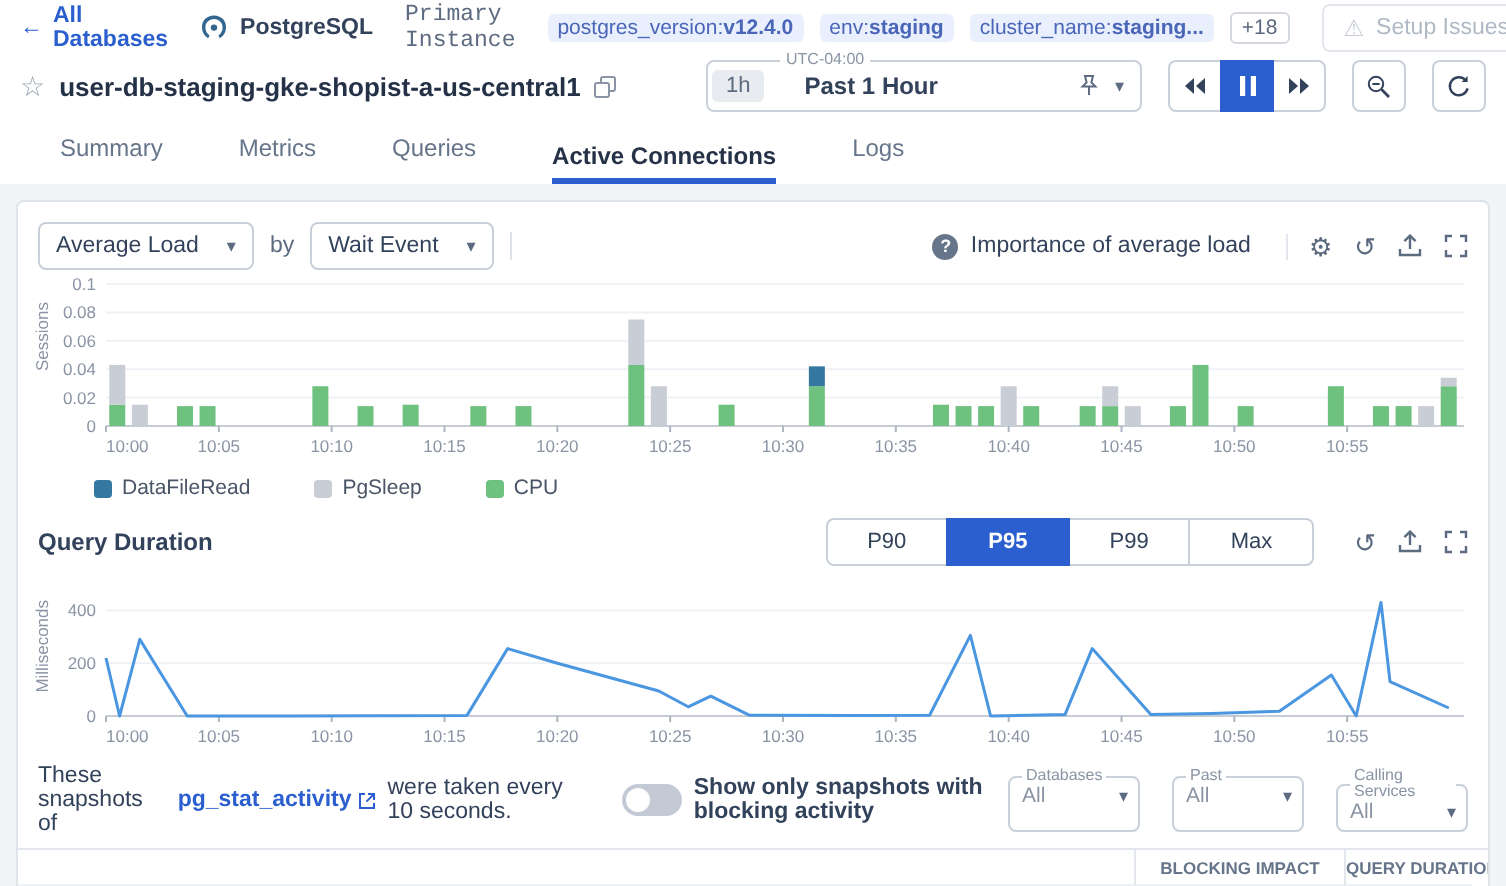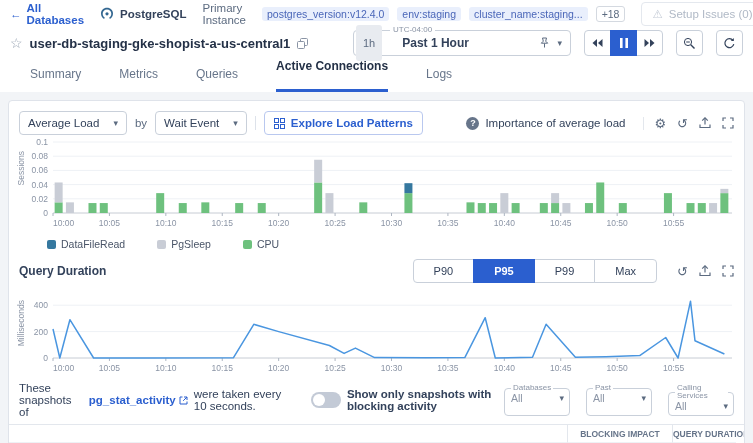--- a/index.html
+++ b/index.html
@@ -6,49 +6,49 @@
   html,body { width:753px; height:443px; overflow:hidden; }
   body { font-family:"Liberation Sans", sans-serif; font-size:12px; color:#3b4a5f; background:#fff; position:relative; }
   svg text { font-family:"Liberation Sans", sans-serif; }
 
   
   .topbar { height:28px; display:flex; align-items:center; padding:0 10px; gap:8px; font-size:11.5px; }
   .back-link { color:#2b5fcf; display:flex; align-items:center; gap:5px; font-weight:600; cursor:pointer; }
   .sep { width:1px; height:14px; background:#dde2ea; }
   .product { display:flex; align-items:center; gap:6px; font-weight:600; color:#33425b; }
   .spacer { flex:1; }
-  .primary-inst { color:#5c6b80; }
+  .primary-inst { color:#5c6b80;font-family:Liberation Mono, monospace; }
   .tag { background:#e9effc; color:#4a66b8; border-radius:3px; padding:1px 5px; font-size:10.5px; white-space:nowrap; cursor:pointer; }
-  .tag b { font-weight:400; }
+  .tag b { font-weight:700; }
   .chip-plus { border:1px solid #d4d9e0; border-radius:3px; padding:1px 5px; font-size:10.5px; color:#5c6b80; background:#fff; cursor:pointer; }
   .btn { border:1px solid #d9dee6; border-radius:4px; background:#fff; padding:4px 10px; font-size:11.5px; color:#33425b; display:inline-flex; align-items:center; gap:6px; cursor:pointer; white-space:nowrap; }
   .btn.disabled { color:#b0b9c6; border-color:#e4e8ee; }
   .caret { font-size:9px; color:#5c6b80; }
 
   
   .title-row { height:30px; display:flex; align-items:center; padding:0 10px; gap:7px; }
   .star { color:#9aa5b4; font-size:14px; cursor:pointer; }
   .page-title { font-weight:700; font-size:13px; color:#243147; }
   .copy-ic { cursor:pointer; display:flex; }
   .time-widget { border:1px solid #c9d0da; border-radius:4px; height:26px; width:218px; display:flex; align-items:center; position:relative; padding:2px 8px 2px 2px; background:#fff; margin-left:auto; cursor:pointer; }
   .tz-label { position:absolute; top:-6px; left:36px; background:#fff; font-size:8px; color:#8a94a5; padding:0 3px; line-height:10px; }
-  .preset-chip { background:#e8ebf0; color:#5c6b80; font-size:11px; padding:0 7px; border-radius:3px; height:36px; display:flex; align-items:center; }
+  .preset-chip { background:#e8ebf0; color:#5c6b80; font-size:11px; padding:0 7px; border-radius:3px; height:16px; display:flex; align-items:center; }
   .time-text { margin-left:20px; font-weight:600; color:#33425b; }
   .tw-icons { margin-left:auto; display:flex; align-items:center; gap:7px; }
   .playback { display:flex; margin-left:6px; }
   .pbtn { width:27px; height:26px; border:1px solid #c9d0da; background:#fff; display:flex; align-items:center; justify-content:center; margin-left:-1px; cursor:pointer; }
   .pbtn:first-child { border-radius:4px 0 0 4px; margin-left:0; }
   .pbtn:last-child { border-radius:0 4px 4px 0; }
   .pbtn.active { background:#2b5fcf; border-color:#2b5fcf; z-index:1; }
   .icon-btn-sq { width:27px; height:26px; border:1px solid #c9d0da; border-radius:4px; background:#fff; display:flex; align-items:center; justify-content:center; margin-left:6px; cursor:pointer; }
 
   
   .tabs { display:flex; gap:38px; padding-left:30px; height:34px; align-items:flex-end; background:#fff; }
   .tab { padding-bottom:11px; color:#67758a; font-size:12px; cursor:pointer; }
-  .tab.active { color:#243147; font-weight:700; border-bottom:3px solid #2b5fcf; padding-bottom:16px; }
+  .tab.active { color:#243147; font-weight:700; border-bottom:3px solid #2b5fcf; padding-bottom:4px; }
 
   
   .content { background:#f2f4f7; position:absolute; top:92px; left:0; right:0; bottom:0; padding:8px 8px 0; }
   .panel { background:#fff; border:1px solid #dfe3ea; border-radius:4px; height:360px; padding:8px 10px 0; overflow:hidden; }
 
   .panel-header { display:flex; align-items:center; gap:8px; height:28px; }
   .select-box { border:1px solid #c9d0da; border-radius:4px; height:24px; display:inline-flex; align-items:center; gap:14px; padding:0 8px; font-size:11.5px; background:#fff; color:#33425b; cursor:pointer; }
   .by-label { color:#5c6b80; font-size:11.5px; }
   .explore-btn { border:1px solid #b9c8ef; color:#2b5fcf; border-radius:4px; height:24px; display:inline-flex; align-items:center; gap:6px; padding:0 9px; font-size:11.5px; font-weight:600; background:#fff; cursor:pointer; }
   .importance { margin-left:auto; display:flex; align-items:center; gap:6px; font-size:11.5px; color:#33425b; cursor:pointer; }
@@ -196,29 +196,20 @@
       <span class="select-box">
         <span>Average Load</span>
         <span class="caret">▾</span>
       </span>
       <span class="by-label">by</span>
       <span class="select-box">
         <span>Wait Event</span>
         <span class="caret">▾</span>
       </span>
       <span class="sep"></span>
-      <span class="explore-btn">
-        <svg width="11" height="11" viewBox="0 0 11 11">
-            <rect x="0.5" y="0.5" width="4" height="4" fill="none" stroke="#2b5fcf"></rect>
-            <rect x="6.5" y="0.5" width="4" height="4" fill="none" stroke="#2b5fcf"></rect>
-            <rect x="0.5" y="6.5" width="4" height="4" fill="none" stroke="#2b5fcf"></rect>
-            <rect x="6.5" y="6.5" width="4" height="4" fill="none" stroke="#2b5fcf"></rect>
-          </svg>
-        <span>Explore Load Patterns</span>
-      </span>
       <span class="importance">
         <span class="qmark">?</span>
         <span>Importance of average load</span>
       </span>
       <span class="hdr-icons">
         <span class="ic">⚙</span>
         <span class="ic">↺</span>
         <span class="ic">
           <svg width="12" height="12" viewBox="0 0 12 12">
               <line x1="6" y1="1" x2="6" y2="7.5" stroke="#5c6b80" stroke-width="1.2"></line>

